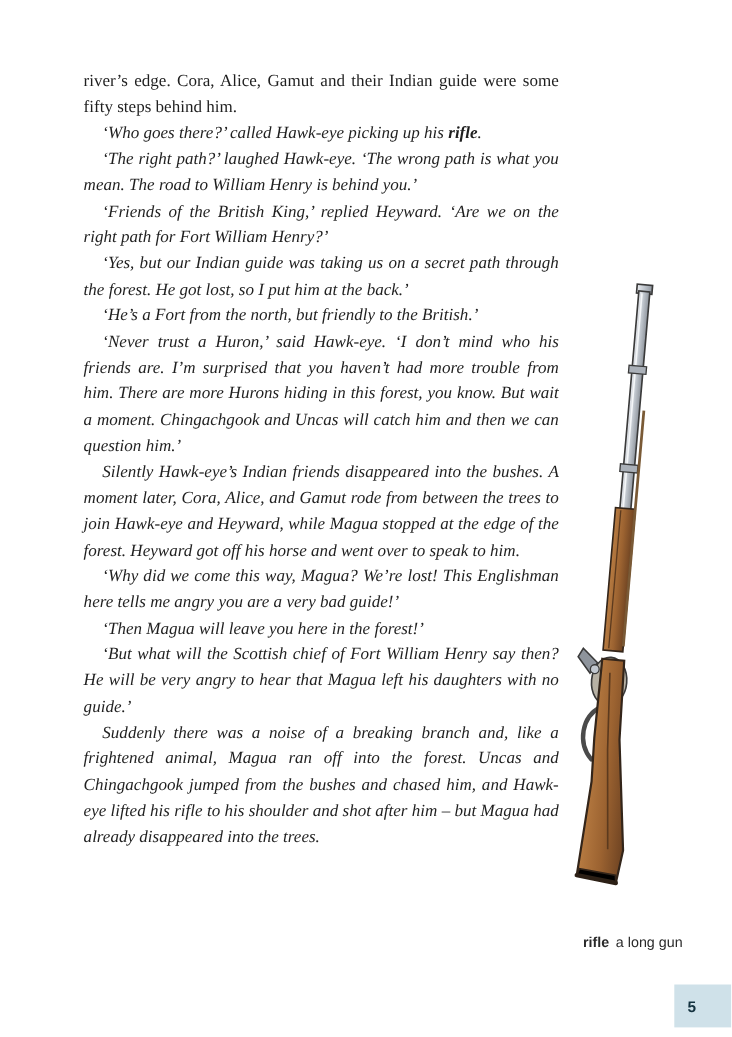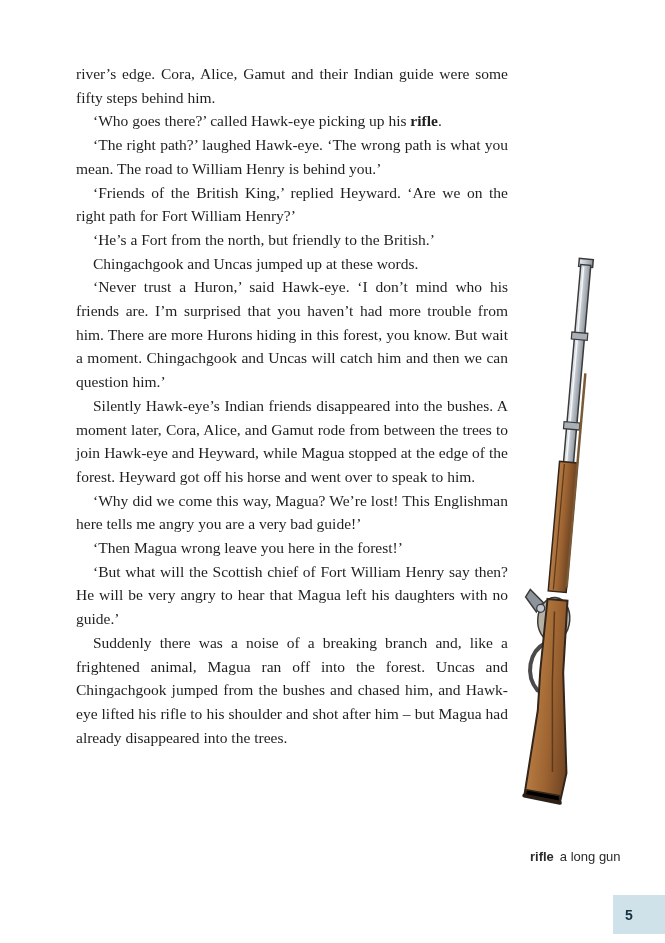--- a/index.html
+++ b/index.html
@@ -11,21 +11,21 @@
     font-family:"Liberation Serif","DejaVu Serif",serif;
     color:#1f1f1f;
   }
   .text-column{
     position:absolute;
     left:76px;top:62px;width:432px;
     font-size:15.5px;
     line-height:23.7px;
   }
   .para{margin:0;text-align:justify;}
-  .para.indent{text-indent:17px;}
+  .para.indent{text-indent:17px;font-style:italic;}
   .bold{font-weight:bold;}
   .illustration{
     position:absolute;
     left:503px;top:252px;
     width:120px;height:570px;
   }
   .caption{
     position:absolute;
     left:530px;top:849px;width:130px;
     font-family:"Liberation Sans","DejaVu Sans",sans-serif;
@@ -50,26 +50,26 @@
 </head>
 <body>
 
 <div class="page">
 
   <div class="text-column" style="color: rgb(31, 31, 31);">
       <p class="para"><span>river’s edge. Cora, Alice, Gamut and their Indian guide were some fifty steps behind him.</span></p>
       <p class="para indent"><span>‘Who goes there?’ called Hawk-eye picking up his </span><span class="bold">rifle</span><span>.</span></p>
       <p class="para indent"><span>‘The right path?’ laughed Hawk-eye. ‘The wrong path is what you mean. The road to William Henry is behind you.’</span></p>
       <p class="para indent"><span>‘Friends of the British King,’ replied Heyward. ‘Are we on the right path for Fort William Henry?’</span></p>
+      <p class="para indent"><span>‘Yes, but our Indian guide was taking us on a secret path through the forest. He got lost, so I put him at the back.’</span></p>
       <p class="para indent"><span>‘He’s a Fort from the north, but friendly to the British.’</span></p>
-      <p class="para indent"><span>Chingachgook and Uncas jumped up at these words.</span></p>
       <p class="para indent"><span>‘Never trust a Huron,’ said Hawk-eye. ‘I don’t mind who his friends are. I’m surprised that you haven’t had more trouble from him. There are more Hurons hiding in this forest, you know. But wait a moment. Chingachgook and Uncas will catch him and then we can question him.’</span></p>
       <p class="para indent"><span>Silently Hawk-eye’s Indian friends disappeared into the bushes. A moment later, Cora, Alice, and Gamut rode from between the trees to join Hawk-eye and Heyward, while Magua stopped at the edge of the forest. Heyward got off his horse and went over to speak to him.</span></p>
       <p class="para indent"><span>‘Why did we come this way, Magua? We’re lost! This Englishman here tells me angry you are a very bad guide!’</span></p>
-      <p class="para indent"><span>‘Then Magua wrong leave you here in the forest!’</span></p>
+      <p class="para indent"><span>‘Then Magua will leave you here in the forest!’</span></p>
       <p class="para indent"><span>‘But what will the Scottish chief of Fort William Henry say then? He will be very angry to hear that Magua left his daughters with no guide.’</span></p>
       <p class="para indent"><span>Suddenly there was a noise of a breaking branch and, like a frightened animal, Magua ran off into the forest. Uncas and Chingachgook jumped from the bushes and chased him, and Hawk-eye lifted his rifle to his shoulder and shot after him – but Magua had already disappeared into the trees.</span></p>
     </div>
 
   <div class="illustration">
     <svg width="120" height="570" viewBox="0 0 120 570">
       <defs>
         <linearGradient id="wood" x1="0" y1="0" x2="1" y2="0">
           <stop offset="0" stop-color="#b87c42"></stop>
           <stop offset="0.5" stop-color="#9c6331"></stop>

